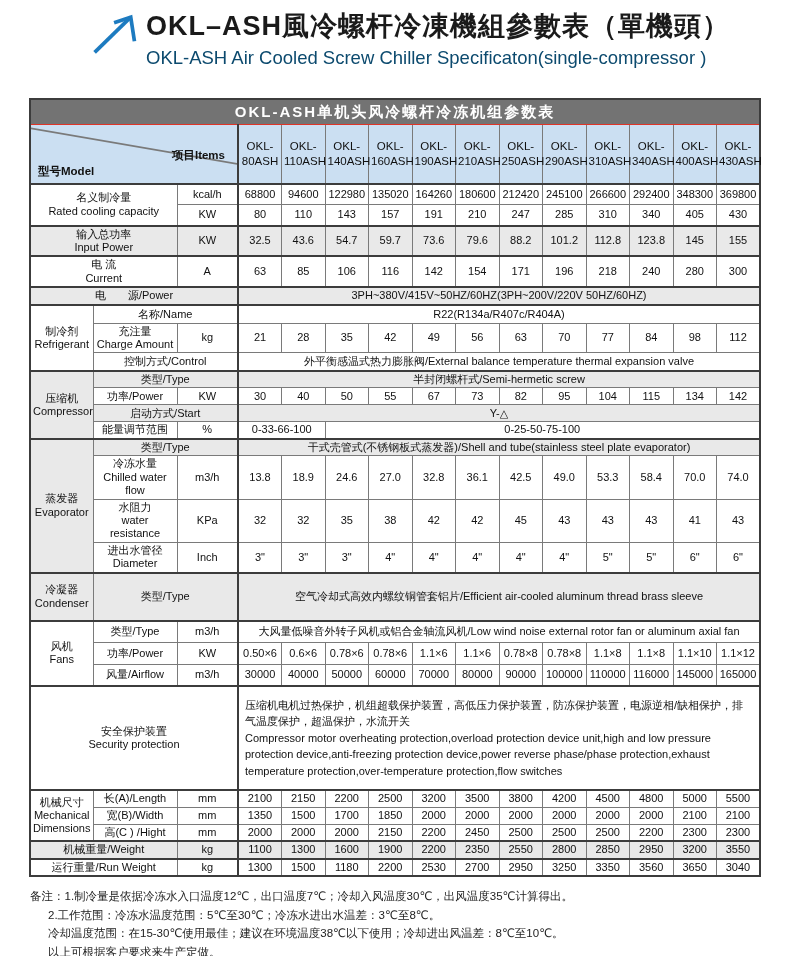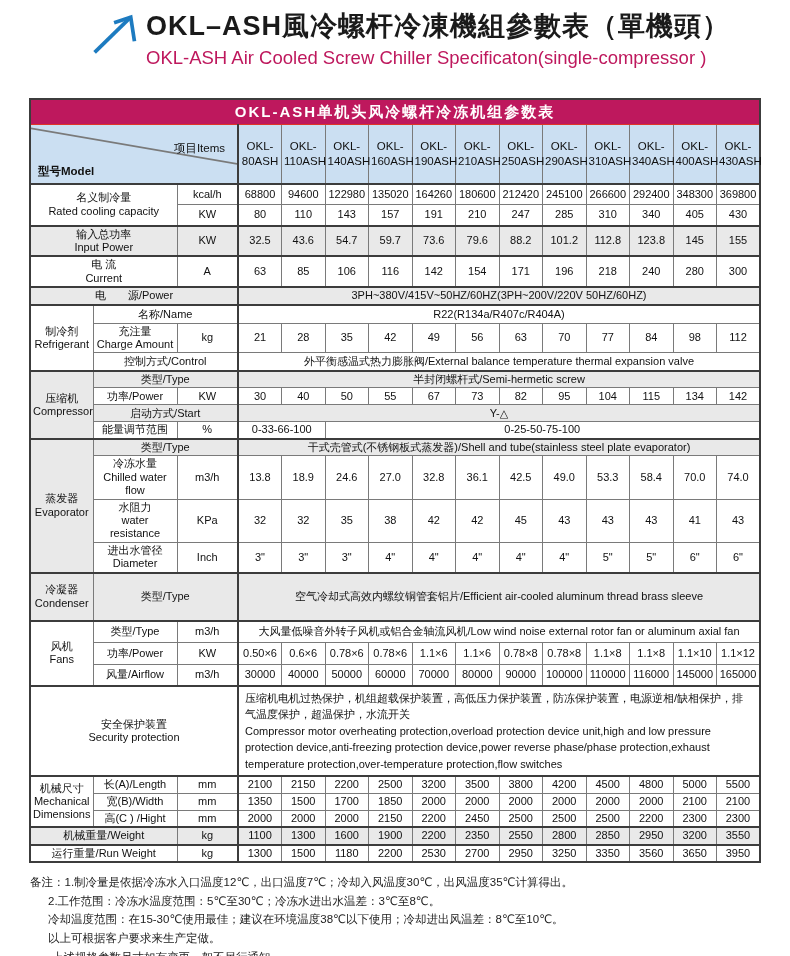--- a/index.html
+++ b/index.html
@@ -2,40 +2,40 @@
 <html><head>
 <meta charset="utf-8">
 <style>
   html,body{margin:0;padding:0;background:#fff;}
   body{width:790px;height:956px;font-family:"Liberation Sans","DejaVu Sans",sans-serif;color:#1a1a1a;position:relative;}
   
   .page-header{position:relative;height:98px;}
   .logo{position:absolute;left:90px;top:8px;width:50px;height:48px;}
   .titles{position:absolute;left:146px;top:8px;}
   .title-zh{font-size:27px;font-weight:600;letter-spacing:1px;white-space:nowrap;}
-  .title-en{font-size:18.5px;font-weight:400;margin-top:3px;color:#be185d;white-space:nowrap;}
+  .title-en{font-size:18.5px;font-weight:400;margin-top:3px;color:#0c4a6e;white-space:nowrap;}
   
   table.spec{border-collapse:collapse;table-layout:fixed;width:732px;margin-left:29px;font-size:11px;border:2px solid #3c3c3c;}
   col.c-group{width:63px;} col.c-label{width:84px;} col.c-unit{width:61px;}
   td,th{border:1px solid #7a7a7a;text-align:center;vertical-align:middle;padding:1px 2px;font-weight:normal;white-space:pre-line;line-height:1.22;color:#111;}
-  tr.banner-row td{background:#be185d;color:#fff;font-size:15px;font-weight:bold;letter-spacing:2px;border:1px solid #e03427;height:22px;}
+  tr.banner-row td{background:#737373;color:#fff;font-size:15px;font-weight:bold;letter-spacing:2px;border:1px solid #e03427;height:22px;}
   tr.head th{background:#cbdff2;font-size:11.5px;line-height:1.25;}
   tr.sep td,tr.sep th{border-top-width:2px;border-top-color:#3c3c3c;}
   tr.shade td,tr.shade th{background:#e9e9e9;}
   .u,.lab23,.lab3,.corner{border-right-width:2px;border-right-color:#3c3c3c;}
-  .sec{text-align:left;padding:3px 6px;line-height:1.5;font-size:11px;}
+  .sec{text-align:left;padding:10px 6px;line-height:1.5;font-size:11px;}
   .mv{white-space:normal;}
   
   .h34{height:34px}.h21{height:21px}.h30{height:30px}.h27{height:27px}.h18{height:18px}
   .h28{height:28px}.h17{height:17px}.h32{height:48px}.h22{height:22px}
   
   .corner{position:relative;padding:0;background:#cbdff2;}
   .corner svg{position:absolute;left:0;top:0;width:100%;height:100%;}
   .corner .c-model{position:absolute;left:7px;bottom:4px;font-size:11.5px;font-weight:bold;}
-  .corner .c-items{position:absolute;right:12px;top:16px;font-size:11.5px;}
+  .corner .c-items{position:absolute;right:12px;top:23px;font-size:11.5px;font-weight:bold;}
   
   .notes{margin:10px 0 0 30px;font-size:11.5px;line-height:1.62;color:#222;width:740px;}
   .notes-zh div{white-space:nowrap;}
   .notes-zh div:nth-child(2),.notes-zh div:nth-child(3),.notes-zh div:nth-child(4){padding-left:18px;}
   .notes-zh div:nth-child(5){padding-left:22px;}
   .notes-en{margin-top:2px;}
 </style>
 </head>
 <body>
 
@@ -430,21 +430,21 @@
         <td>1500</td>
         <td>1180</td>
         <td>2200</td>
         <td>2530</td>
         <td>2700</td>
         <td>2950</td>
         <td>3250</td>
         <td>3350</td>
         <td>3560</td>
         <td>3650</td>
-        <td>3950</td>
+        <td>3040</td>
       </tr>
 </tbody>
   </table>
 
 <div class="notes">
   <div class="notes-zh">
       <div>备注：1.制冷量是依据冷冻水入口温度12℃，出口温度7℃；冷却入风温度30℃，出风温度35℃计算得出。</div>
       <div>2.工作范围：冷冻水温度范围：5℃至30℃；冷冻水进出水温差：3℃至8℃。</div>
       <div>冷却温度范围：在15-30℃使用最佳；建议在环境温度38℃以下使用；冷却进出风温差：8℃至10℃。</div>
       <div>以上可根据客户要求来生产定做。</div>

